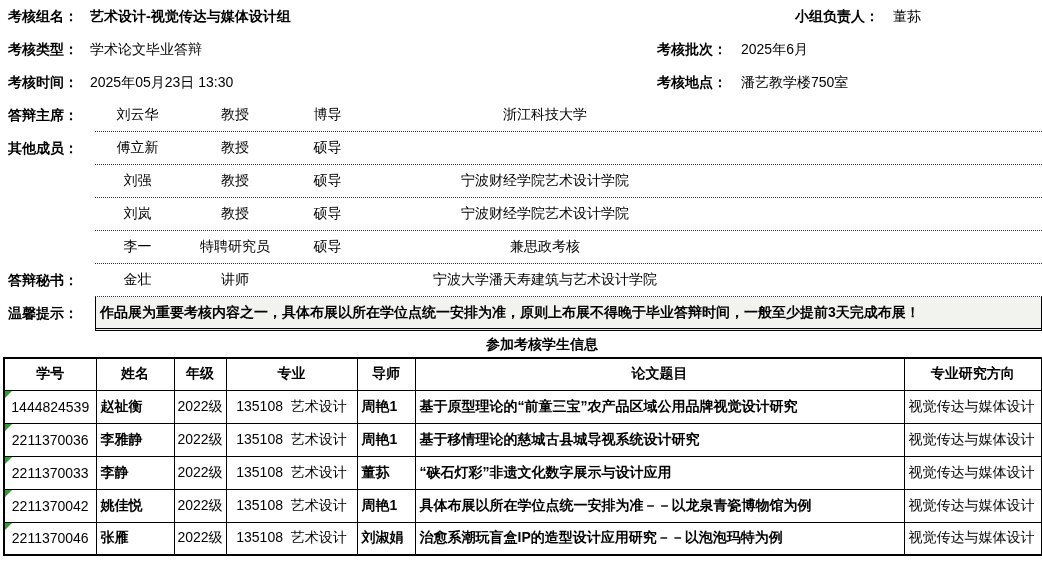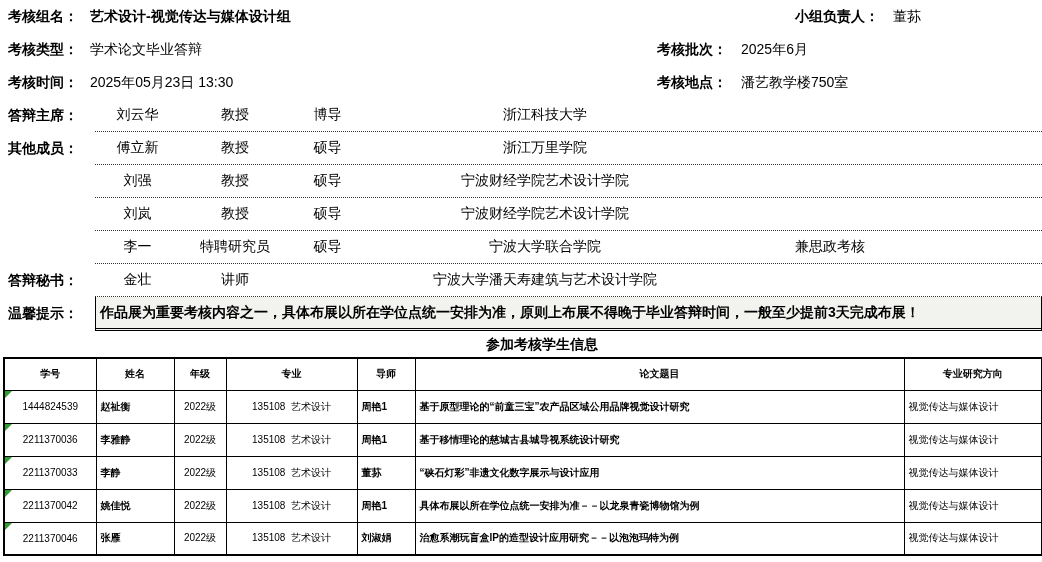--- a/index.html
+++ b/index.html
@@ -48,21 +48,21 @@
 
   
   .students-title { height:26px; line-height:26px; text-align:center; font-weight:bold;padding-left:42px; }
   table.students {
     border-collapse:collapse; table-layout:fixed;
     margin-left:3px; width:1036px;
     border:2px solid #000;
   }
   table.students th, table.students td {
     border:1px solid #000; height:33px;
-    font-size:10px; overflow:hidden; white-space:pre-wrap;
+    font-size:14px; overflow:hidden; white-space:pre-wrap;
     vertical-align:middle;
   }
   table.students th { font-weight:bold; text-align:center; height:32px; }
   td.c { text-align:center; }
   td.l { text-align:left; padding-left:4px; }
   td.bold { font-weight:bold; }
   td.id-cell { position:relative; text-align:center; }
   .tri {
     position:absolute; top:0; left:0; width:0; height:0;
     border-top:7px solid var(--triangle-green,#2e9e2e);
@@ -107,21 +107,20 @@
       <span></span>
       <span></span>
     </div>
   </div>
   <div class="c-row">
     <div class="c-label">其他成员：</div>
     <div class="c-content">
       <span>傅立新</span>
       <span>教授</span>
       <span>硕导</span>
-      <span>浙江万里学院</span>
       <span></span>
       <span></span>
     </div>
   </div>
   <div class="c-row">
     <div class="c-label"></div>
     <div class="c-content">
       <span>刘强</span>
       <span>教授</span>
       <span>硕导</span>
@@ -140,21 +139,20 @@
       <span></span>
       <span></span>
     </div>
   </div>
   <div class="c-row">
     <div class="c-label"></div>
     <div class="c-content">
       <span>李一</span>
       <span>特聘研究员</span>
       <span>硕导</span>
-      <span>宁波大学联合学院</span>
       <span>兼思政考核</span>
       <span></span>
     </div>
   </div>
   <div class="c-row">
     <div class="c-label">答辩秘书：</div>
     <div class="c-content">
       <span>金壮</span>
       <span>讲师</span>
       <span></span>

